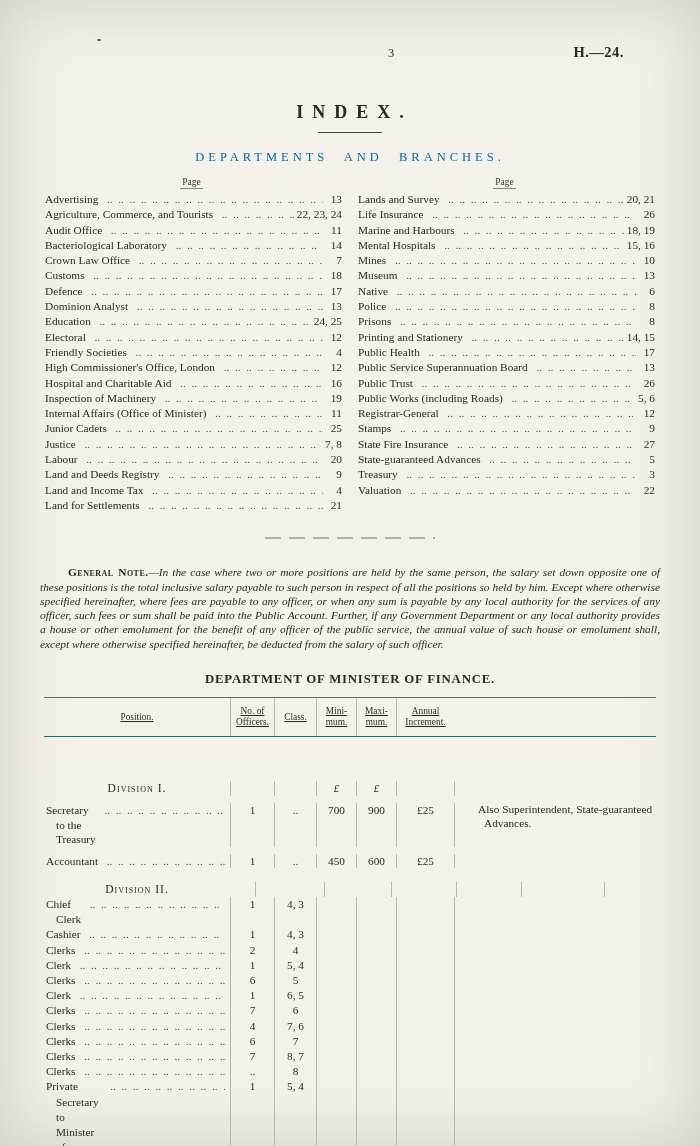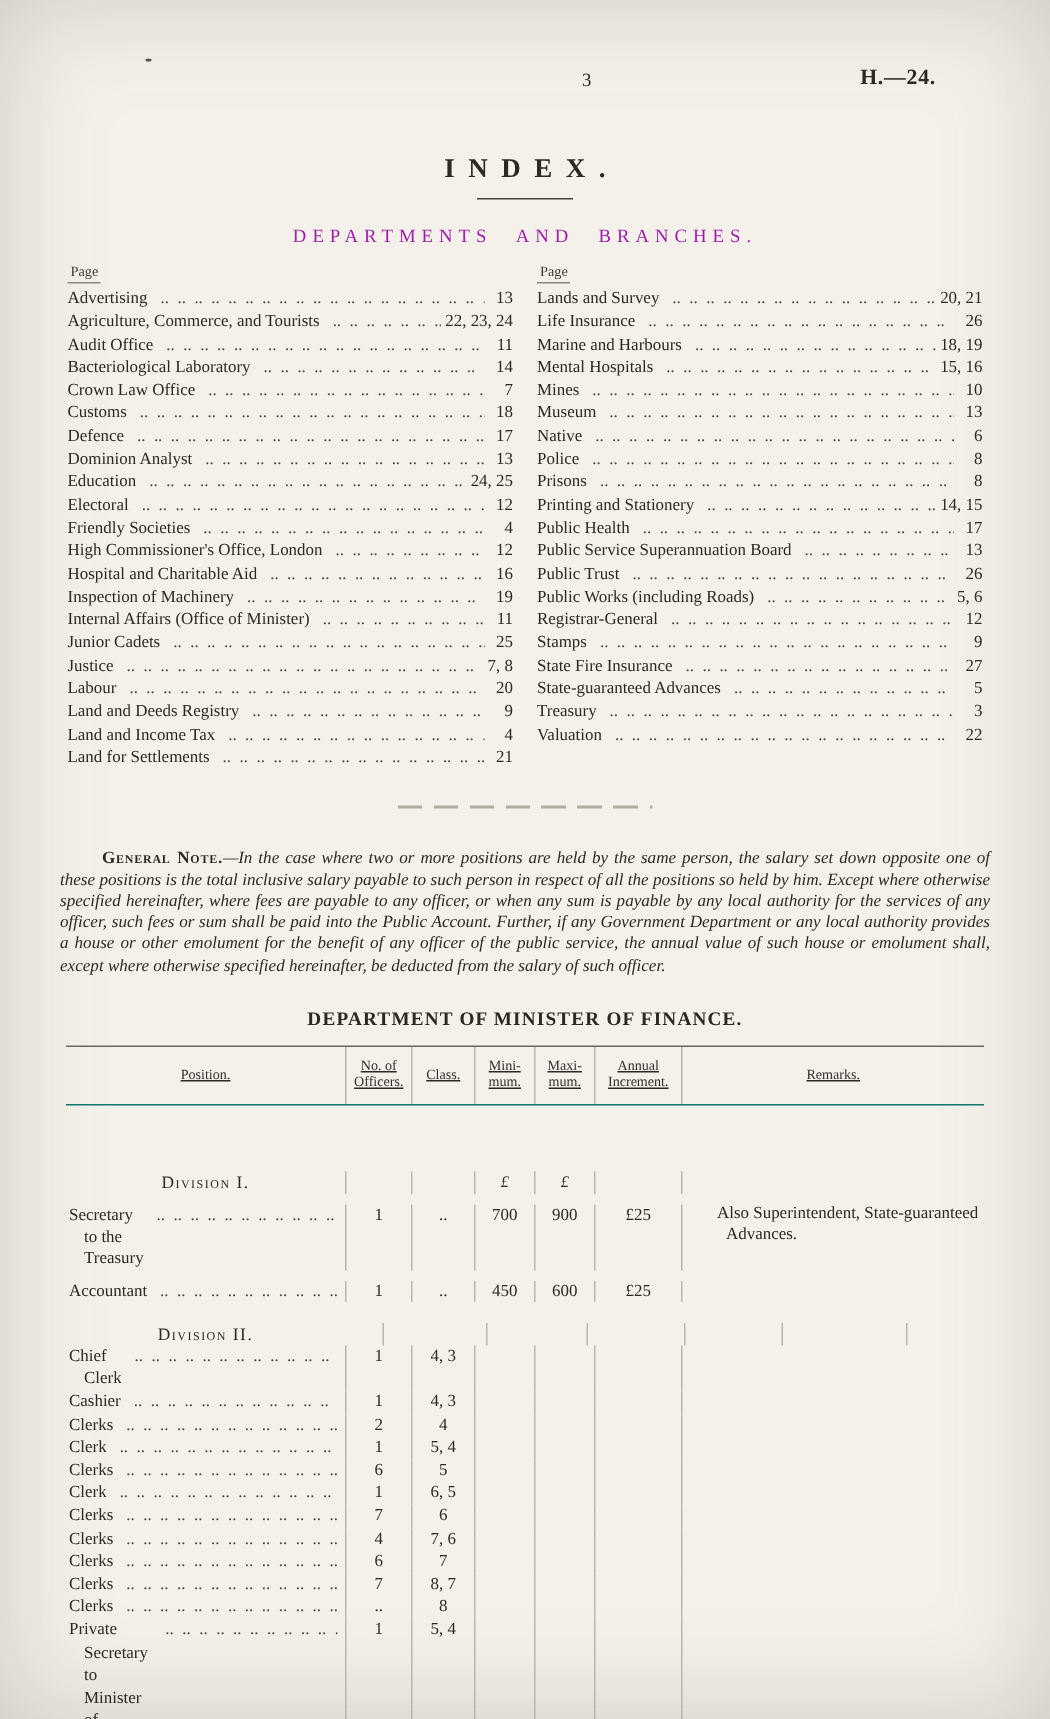--- a/index.html
+++ b/index.html
@@ -13,25 +13,25 @@
     font-family:"Liberation Serif","DejaVu Serif",serif;
     box-sizing:border-box;
     overflow:hidden;
   }
   .ink-speck { position:absolute; top:39px; left:97px; width:4px; height:2px; background:#55524a; border-radius:50%; }
   .page-number { position:absolute; top:46px; left:388px; font-size:12.5px; }
   .doc-ref { position:absolute; top:44px; right:76px; font-size:14.5px; font-weight:bold; letter-spacing:0.5px; }
 
   .index-title { margin:0; padding-top:102px; text-align:center; font-size:18px; font-weight:bold; letter-spacing:9px; text-indent:9px; }
   .title-rule { width:64px; height:0; border-top:1.5px solid #44413a; margin:9px auto 0; }
-  .index-subtitle { margin:17px 0 0; text-align:center; font-weight:normal; font-size:12.5px; letter-spacing:4px; word-spacing:9px; color:#a21caf; }
+  .index-subtitle { margin:17px 0 0; text-align:center; font-weight:normal; font-size:12.5px; letter-spacing:4px; word-spacing:9px; color:#0369a1; }
 
   .index-columns { display:flex; gap:16px; margin:12px 45px 0; }
   .index-col { flex:1; min-width:0; }
-  .page-label-row { text-align:left; font-size:9.5px; height:15px; padding-right:4px; color:#3a372f; }
+  .page-label-row { text-align:center; font-size:9.5px; height:15px; padding-right:4px; color:#3a372f; }
   .page-label { border-bottom:1px solid #8a867b; padding:0 2px 1px; }
   .index-item { display:flex; align-items:baseline; font-size:11.3px; line-height:15.3px; }
   .entry-name { flex:0 1 auto; white-space:nowrap; }
   .entry-page { flex:0 0 auto; text-align:right; min-width:16px; }
   .leader { flex:1 1 auto; min-width:8px; overflow:hidden; white-space:nowrap; margin:0 3px; color:#4a473e; }
 
   .mid-divider { width:170px; height:2px; margin:24px auto 0;
     background:repeating-linear-gradient(to right,#8d897d 0 16px, transparent 16px 24px);
     opacity:0.65; }
 
@@ -339,21 +339,20 @@
       <div class="hcell">Position.</div>
       <div class="hcell">No. of
 Officers.</div>
       <div class="hcell">Class.</div>
       <div class="hcell">Mini-
 mum.</div>
       <div class="hcell">Maxi-
 mum.</div>
       <div class="hcell">Annual
 Increment.</div>
-      <div class="hcell">Remarks.</div>
     </div>
 
     <div class="t-body">
       <div class="t-row division-row">
         <div class="division-label">Division I.</div>
         <div></div>
         <div></div>
         <div class="pound">£</div>
         <div class="pound">£</div>
         <div></div>

